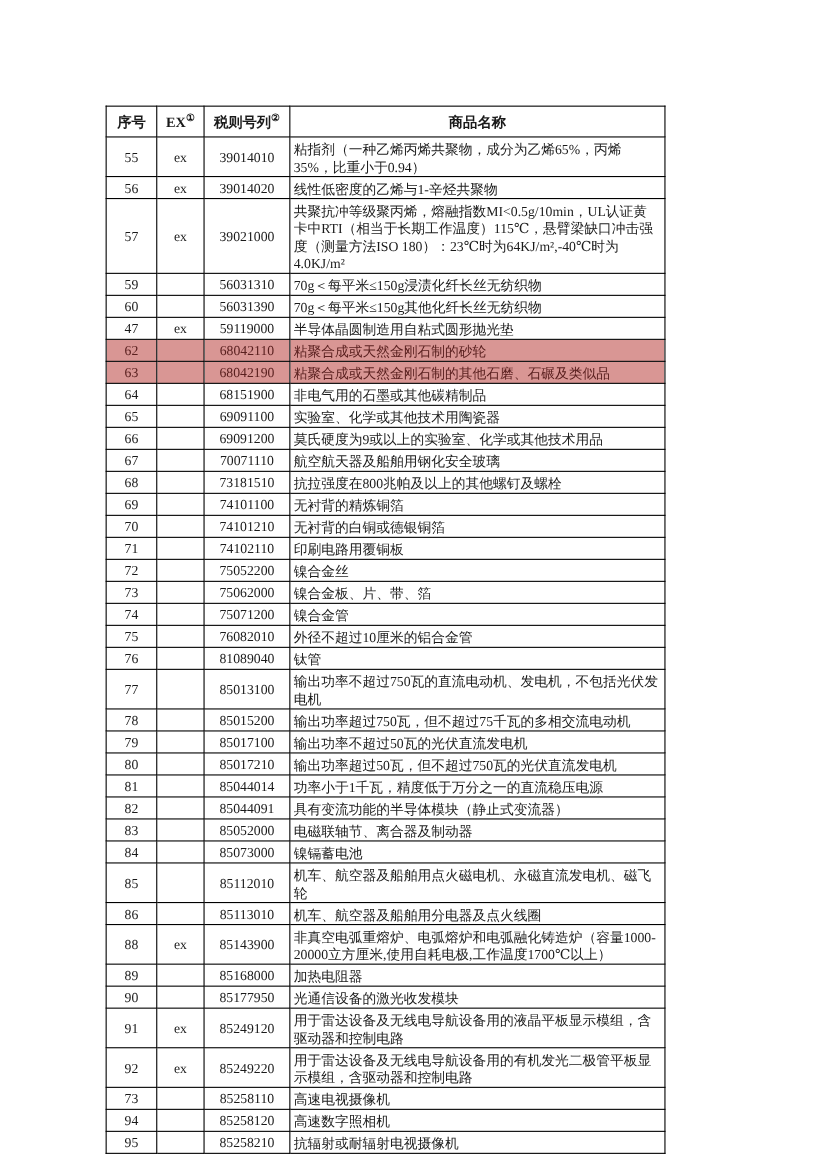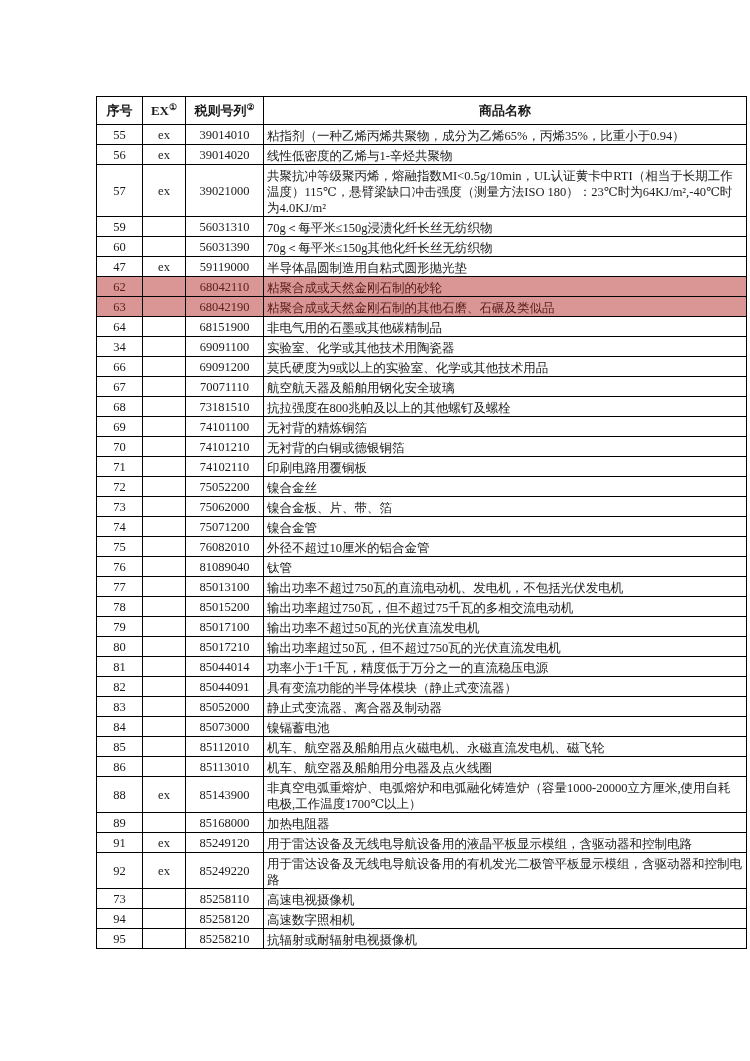--- a/index.html
+++ b/index.html
@@ -13,21 +13,21 @@
     height: 1061px;
     background: #ffffff;
     overflow: hidden;
     font-family: "Liberation Serif", "DejaVu Serif", serif;
     color: #1a1a1a;
   }
   table.doc-table {
     position: absolute;
     left: 96px;
     top: 96px;
-    width: 651px;
+    width: 509px;
     border-collapse: collapse;
     table-layout: fixed;
   }
   .doc-table col.col-seq  { width: 46px; }
   .doc-table col.col-ex   { width: 43px; }
   .doc-table col.col-code { width: 78px; }
   .doc-table th, .doc-table td {
     border: 1px solid #000000;
     font-size: 12.5px;
     line-height: 16px;
@@ -125,21 +125,21 @@
       <td class="c-code">68042190</td>
       <td class="c-name">粘聚合成或天然金刚石制的其他石磨、石碾及类似品</td>
     </tr>
         <tr>
       <td class="c-seq">64</td>
       <td class="c-ex"></td>
       <td class="c-code">68151900</td>
       <td class="c-name">非电气用的石墨或其他碳精制品</td>
     </tr>
         <tr>
-      <td class="c-seq">34</td>
+      <td class="c-seq">65</td>
       <td class="c-ex"></td>
       <td class="c-code">69091100</td>
       <td class="c-name">实验室、化学或其他技术用陶瓷器</td>
     </tr>
         <tr>
       <td class="c-seq">66</td>
       <td class="c-ex"></td>
       <td class="c-code">69091200</td>
       <td class="c-name">莫氏硬度为9或以上的实验室、化学或其他技术用品</td>
     </tr>
@@ -236,21 +236,21 @@
         <tr>
       <td class="c-seq">82</td>
       <td class="c-ex"></td>
       <td class="c-code">85044091</td>
       <td class="c-name">具有变流功能的半导体模块（静止式变流器）</td>
     </tr>
         <tr>
       <td class="c-seq">83</td>
       <td class="c-ex"></td>
       <td class="c-code">85052000</td>
-      <td class="c-name">静止式变流器、离合器及制动器</td>
+      <td class="c-name">电磁联轴节、离合器及制动器</td>
     </tr>
         <tr>
       <td class="c-seq">84</td>
       <td class="c-ex"></td>
       <td class="c-code">85073000</td>
       <td class="c-name">镍镉蓄电池</td>
     </tr>
         <tr>
       <td class="c-seq">85</td>
       <td class="c-ex"></td>
@@ -267,20 +267,26 @@
       <td class="c-seq">88</td>
       <td class="c-ex">ex</td>
       <td class="c-code">85143900</td>
       <td class="c-name">非真空电弧重熔炉、电弧熔炉和电弧融化铸造炉（容量1000-20000立方厘米,使用自耗电极,工作温度1700℃以上）</td>
     </tr>
         <tr>
       <td class="c-seq">89</td>
       <td class="c-ex"></td>
       <td class="c-code">85168000</td>
       <td class="c-name">加热电阻器</td>
+    </tr>
+        <tr>
+      <td class="c-seq">90</td>
+      <td class="c-ex"></td>
+      <td class="c-code">85177950</td>
+      <td class="c-name">光通信设备的激光收发模块</td>
     </tr>
         <tr>
       <td class="c-seq">91</td>
       <td class="c-ex">ex</td>
       <td class="c-code">85249120</td>
       <td class="c-name">用于雷达设备及无线电导航设备用的液晶平板显示模组，含驱动器和控制电路</td>
     </tr>
         <tr>
       <td class="c-seq">92</td>
       <td class="c-ex">ex</td>

